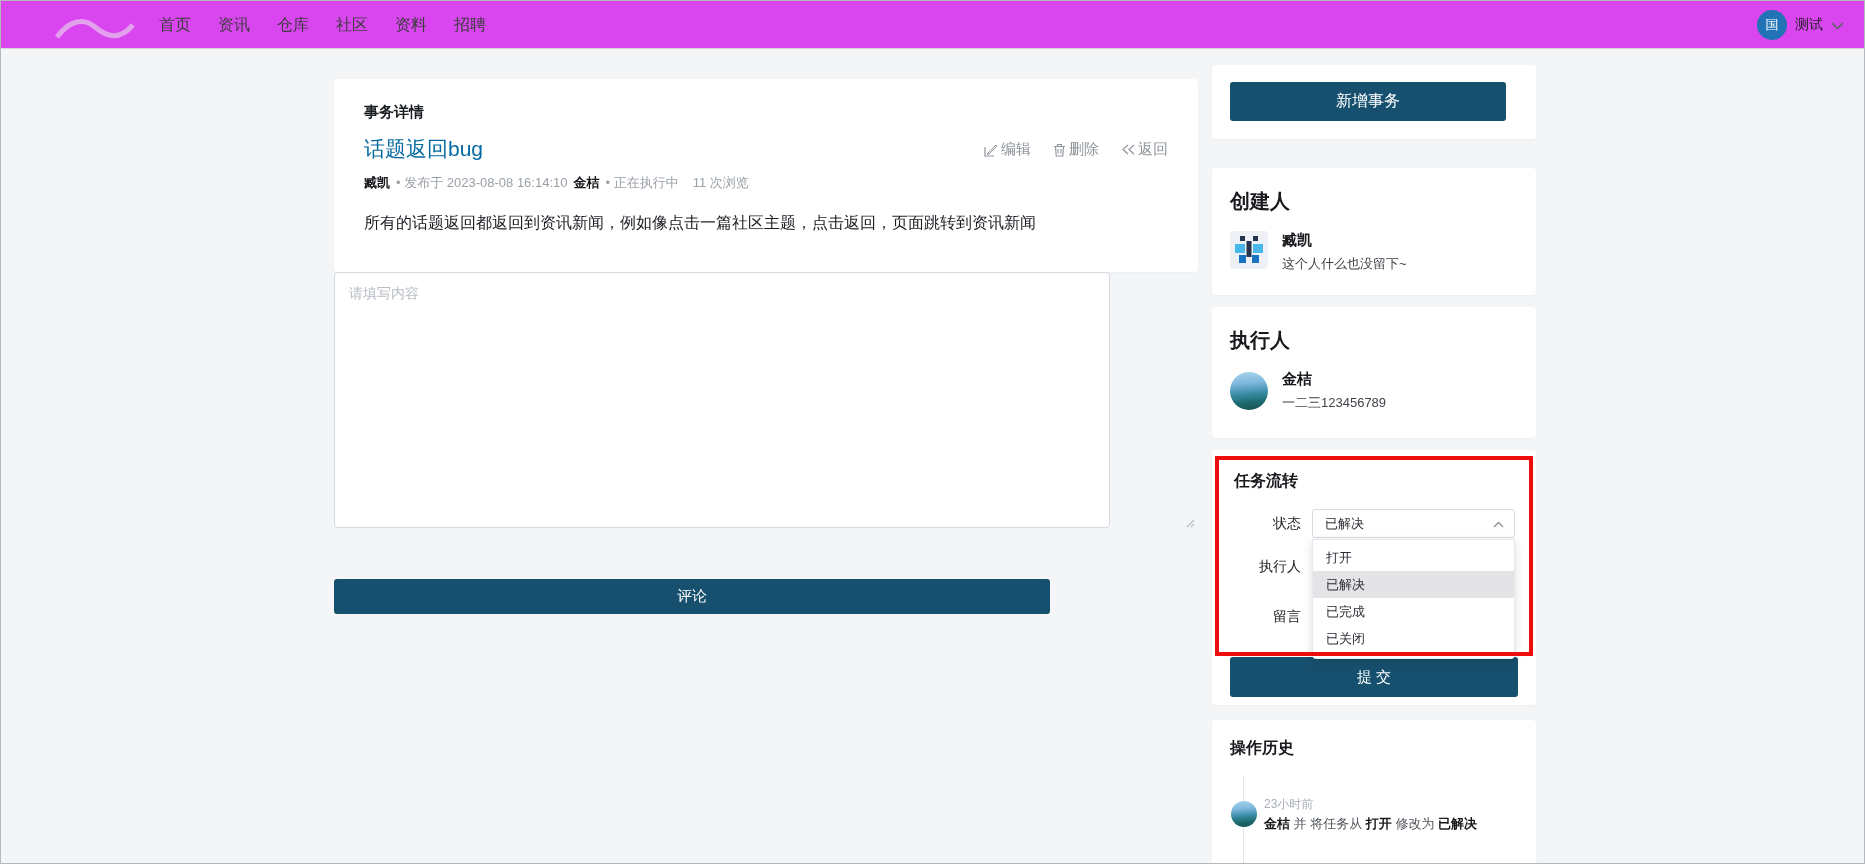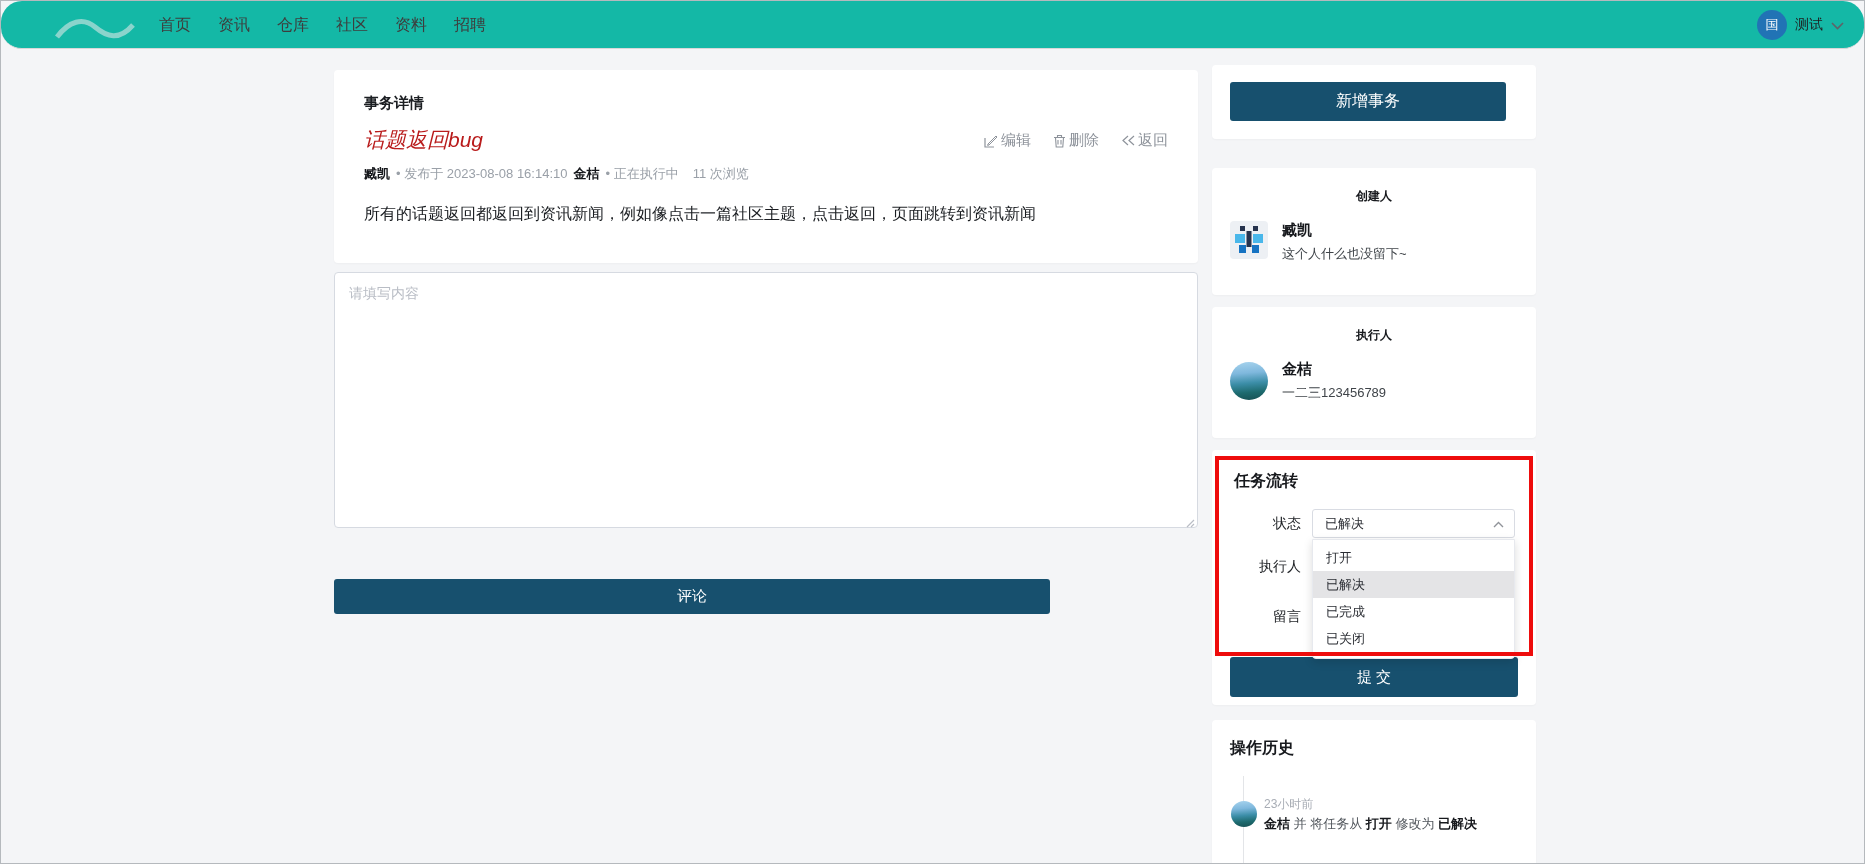--- a/index.html
+++ b/index.html
@@ -6,60 +6,60 @@
   html,body { width:1865px; height:864px; }
   body {
     font-family:"Liberation Sans","DejaVu Sans",sans-serif;
     background:#f4f5f7;
     position:relative;
     border:1px solid #b5b9bd;
     overflow:hidden;
     color:#1d2024;
   }
   
-  .topbar { position:absolute; top:0; left:0; width:100%; height:48px; background:#14b8a6; border-bottom:1px solid #d8d8d8; z-index:20;border-radius:21px; }
+  .topbar { position:absolute; top:0; left:0; width:100%; height:48px; background:#d946ef; border-bottom:1px solid #d8d8d8; z-index:20; }
   .logo { position:absolute; left:48px; top:2px; opacity:.55; }
   .mainnav { position:absolute; left:158px; top:0; height:48px; display:flex; align-items:center; gap:27px; }
   .mainnav a { font-size:16px; color:#3d3d3d; text-decoration:none; cursor:pointer; }
   .usermenu { position:absolute; right:20px; top:0; height:48px; display:flex; align-items:center; gap:8px; cursor:pointer; }
   .uavatar { width:30px; height:30px; border-radius:50%; background:#2173b5; color:#fff; font-size:13px; display:flex; align-items:center; justify-content:center; }
   .uname { font-size:14px; color:#1f1f1f; }
   .chev { color:#5f6368; }
 
   
   .card { position:absolute; background:#fff; border-radius:4px; box-shadow:0 1px 2px rgba(0,0,0,.03); }
 
   
-  .detail-card { left:333px; top:69px; width:864px; height:193px; padding:24px 30px; }
+  .detail-card { left:333px; top:78px; width:864px; height:193px; padding:24px 30px; }
   .dc-section { font-size:15px; font-weight:bold; color:#1c1f23; }
   .dc-titlerow { margin-top:13px; display:flex; align-items:flex-end; justify-content:space-between; }
-  .dc-title { font-size:21px; font-weight:400; color:#b91c1c;font-style:italic; }
+  .dc-title { font-size:21px; font-weight:400; color:#0369a1; }
   .dc-actions { display:flex; gap:22px; padding-bottom:4px; }
   .dc-actions a { font-size:15px; color:#8e939b; text-decoration:none; display:flex; align-items:center; gap:3px; cursor:pointer; }
   .dc-actions svg { display:block; }
   .dc-meta { margin-top:11px; display:flex; align-items:baseline; gap:6px; font-size:13px; color:#9aa0a8; }
   .dc-meta .bname { color:#16181c; font-weight:bold; }
   .dc-meta .views { margin-left:8px; }
   .dc-desc { margin-top:21px; font-size:16px; color:#1a1d21; }
 
   
-  .comment-box { position:absolute; left:333px; top:271px; width:864px; height:256px; border:1px solid #d6dae1; border-radius:4px; background:#fff; padding:12px 14px; font-size:14px; color:#14532d; resize:none; font-family:inherit; }
+  .comment-box { position:absolute; left:333px; top:271px; width:776px; height:256px; border:1px solid #d6dae1; border-radius:4px; background:#fff; padding:12px 14px; font-size:14px; color:#14532d; resize:none; font-family:inherit; }
   .comment-box::placeholder { color:#b9bdc5; }
   .resize-handle { position:absolute; left:1183px; top:513px; z-index:5; pointer-events:none; }
   .teal-btn { background:#17506e; color:#fff; border:none; border-radius:3px; cursor:pointer; font-family:inherit; }
   .comment-btn { position:absolute; left:333px; top:554px; width:716px; height:35px; font-size:15px;margin-top:24px; }
 
   
   .side-newtask { left:1211px; top:64px; width:324px; height:74px; }
   .newtask-btn { position:absolute; left:18px; top:17px; width:276px; height:39px; font-size:16px; }
 
   .side-person { left:1211px; width:324px; padding:20px 18px; }
   .side-creator { top:167px; height:127px; }
   .side-executor { top:306px; height:131px; }
-  .sp-heading { font-size:12px; font-weight:bold; color:#17191d;text-align:center; }
+  .sp-heading { font-size:20px; font-weight:bold; color:#17191d; }
   .sp-row { margin-top:16px; display:flex; gap:14px; align-items:center; }
   .sp-name { font-size:15px; font-weight:bold; color:#17191d; }
   .sp-bio { font-size:13px; color:#3f4449; margin-top:5px; }
   .avatar-photo { width:38px; height:38px; border-radius:50%; background:linear-gradient(175deg,#a8d4ee 0%,#7fb8dd 30%,#3c8ea8 55%,#1d6a6e 78%,#174f52 100%); flex:none; }
 
   
   .side-workflow { left:1211px; top:449px; width:324px; height:255px; }
   .wf-heading { position:absolute; left:22px; top:21px; font-size:16px; font-weight:bold; color:#17191d; }
   .wf-label { position:absolute; font-size:14px; color:#1d2024; }
   .wf-label-status { left:61px; top:65px; }

